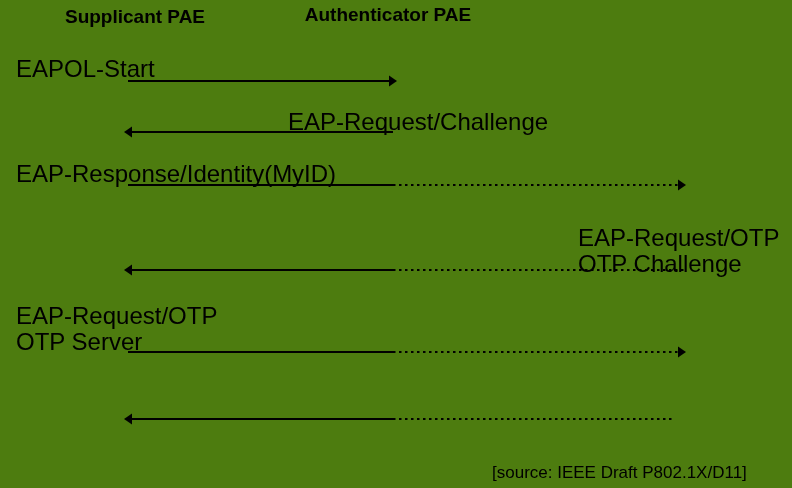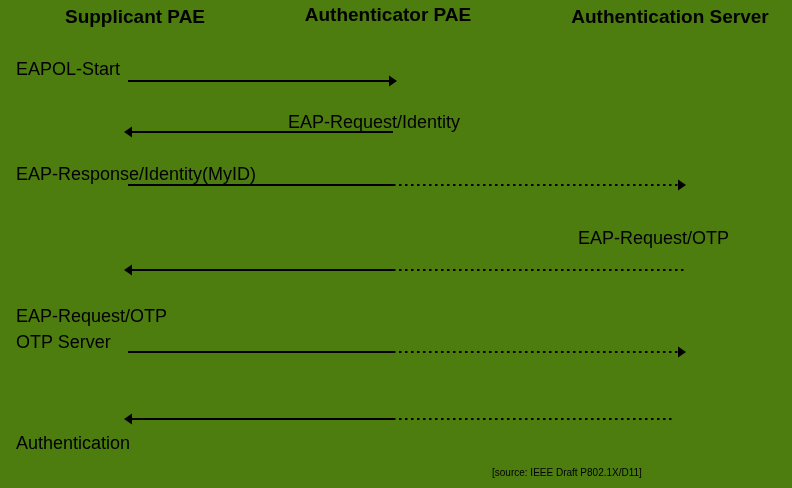--- a/index.html
+++ b/index.html
@@ -23,31 +23,31 @@
     position: absolute;
     font-weight: bold;
     font-size: 19px;
     line-height: 22px;
     white-space: nowrap;
     text-align: center;
     color: #000000;
   }
   .msg-label {
     position: absolute;
-    font-size: 18px;
+    font-size: 24px;
     line-height: 24px;
     white-space: nowrap;
     color: #000000;
   }
   .msg-label.two-line {
     line-height: 26px;
   }
   .source-note {
     position: absolute;
-    font-size: 10px;
+    font-size: 17px;
     line-height: 18px;
     white-space: nowrap;
     color: #000000;
   }
   .arrow-layer {
     position: absolute;
     left: 0;
     top: 0;
     width: 792px;
     height: 488px;
@@ -60,49 +60,46 @@
 <body>
 
 <div id="canvas">
 
   <div class="col-header" style="left:35px; top:6px; width:200px;">
     <span>Supplicant PAE</span>
   </div>
   <div class="col-header" style="left:278px; top:4px; width:220px;">
     <span>Authenticator PAE</span>
   </div>
-  <div class="col-header" style="left:550px; top:6px; width:240px;">
-    <span>Authentication Server</span>
-  </div>
 
   <div class="msg-label" style="left:16px; top:57px;">
     <span>EAPOL-Start</span>
   </div>
 
   <div class="msg-label" style="left:288px; top:110px;">
-    <span>EAP-Request/Identity</span>
+    <span>EAP-Request/Challenge</span>
   </div>
 
   <div class="msg-label" style="left:16px; top:162px;">
     <span>EAP-Response/Identity(MyID)</span>
   </div>
 
   <div class="msg-label two-line" style="left:578px; top:225px;">
     <div>EAP-Request/OTP</div>
+    <div>OTP Challenge</div>
   </div>
 
   <div class="msg-label two-line" style="left:16px; top:303px;">
     <div>EAP-Request/OTP</div>
     <div>OTP Server</div>
   </div>
 
 
 
   <div class="msg-label two-line" style="left:16px; top:430px;">
-    <div>Authentication</div>
   </div>
 
   <div class="source-note" style="left:492px; top:464px;">
     <span>[source: IEEE Draft P802.1X/D11]</span>
   </div>
 
   <div class="arrow-layer">
     <svg width="792" height="488" viewBox="0 0 792 488" xmlns="http://www.w3.org/2000/svg">
       <defs>
         <marker id="arrow-right" viewBox="0 0 10 10" refX="9" refY="5" markerWidth="7" markerHeight="7" orient="auto-start-reverse">

